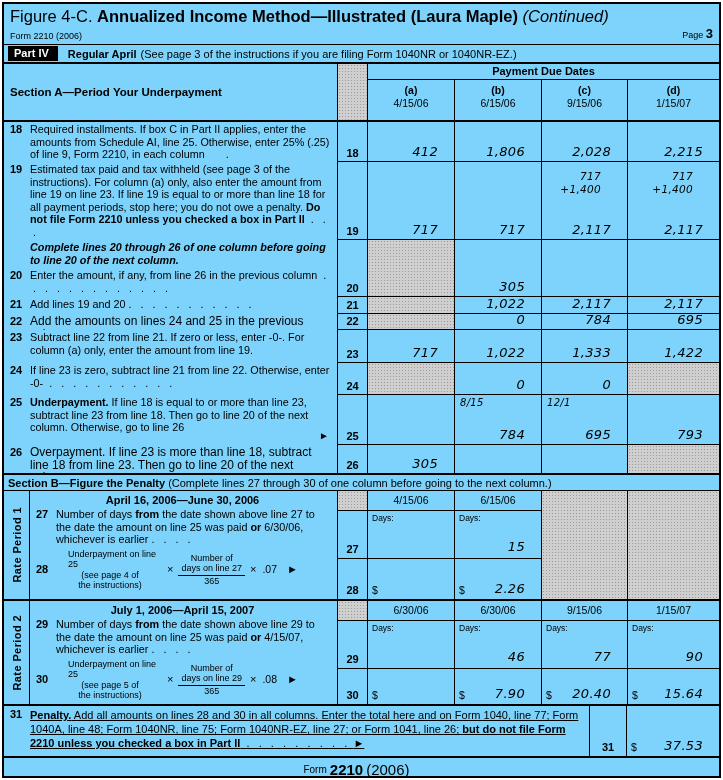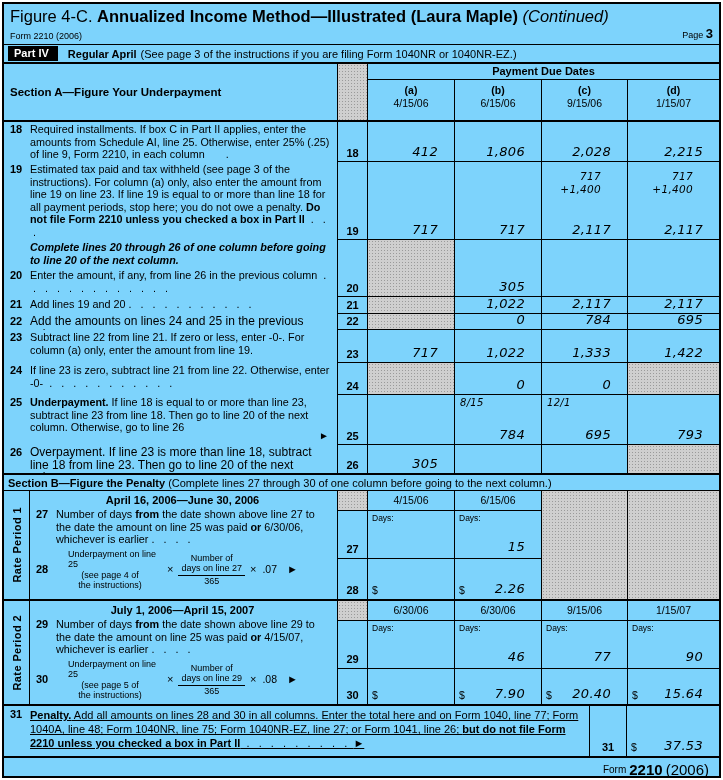--- a/index.html
+++ b/index.html
@@ -85,21 +85,21 @@
 
   
   .r31{display:flex;height:52px;border-bottom:2px solid #000;box-sizing:border-box;}
   .r31-text{flex:1;display:flex;padding-top:2px;box-sizing:border-box;overflow:hidden;}
   .r31-text .dtext{font-size:11px;line-height:14px;text-decoration:underline;}
   .r31-box{width:38px;flex:none;border-left:1px solid #000;border-right:1px solid #000;position:relative;box-sizing:border-box;}
   .r31-box span{position:absolute;bottom:3px;left:0;right:0;text-align:center;font-weight:bold;font-size:11px;}
   .r31-val{width:92px;flex:none;position:relative;box-sizing:border-box;}
 
   
-  .footer{height:22px;display:flex;justify-content:flex-end;align-items:center;padding-right:10px;font-size:10px;}
+  .footer{height:22px;display:flex;justify-content:center;align-items:center;padding-right:10px;font-size:10px;}
   .f-num{font-size:15px;font-weight:bold;margin:0 3px;}
   .f-year{font-size:15px;}
 </style>
 </head>
 <body>
 
 <div class="page">
 
   <div class="title-band">
     <div class="fig-title">
@@ -111,21 +111,21 @@
     </div>
   </div>
 
   <div class="part-bar">
     <span class="part-chip">Part IV</span>
     <span class="part-title">Regular April</span>
     <span class="part-note">(See page 3 of the instructions if you are filing Form 1040NR or 1040NR-EZ.)</span>
   </div>
 
   <div class="a-header">
-    <div class="a-h-left">Section A—Figure Your Underpayment</div>
+    <div class="a-h-left">Section A—Period Your Underpayment</div>
     <div class="a-h-strip gray"></div>
     <div class="a-h-right">
       <div class="pdd">Payment Due Dates</div>
       <div class="col-letters">
         <div class="colh first cw-a">
             <div class="cl">(a)</div>
             <div class="cd">4/15/06</div>
           </div>
         <div class="colh cw-b">
             <div class="cl">(b)</div>

